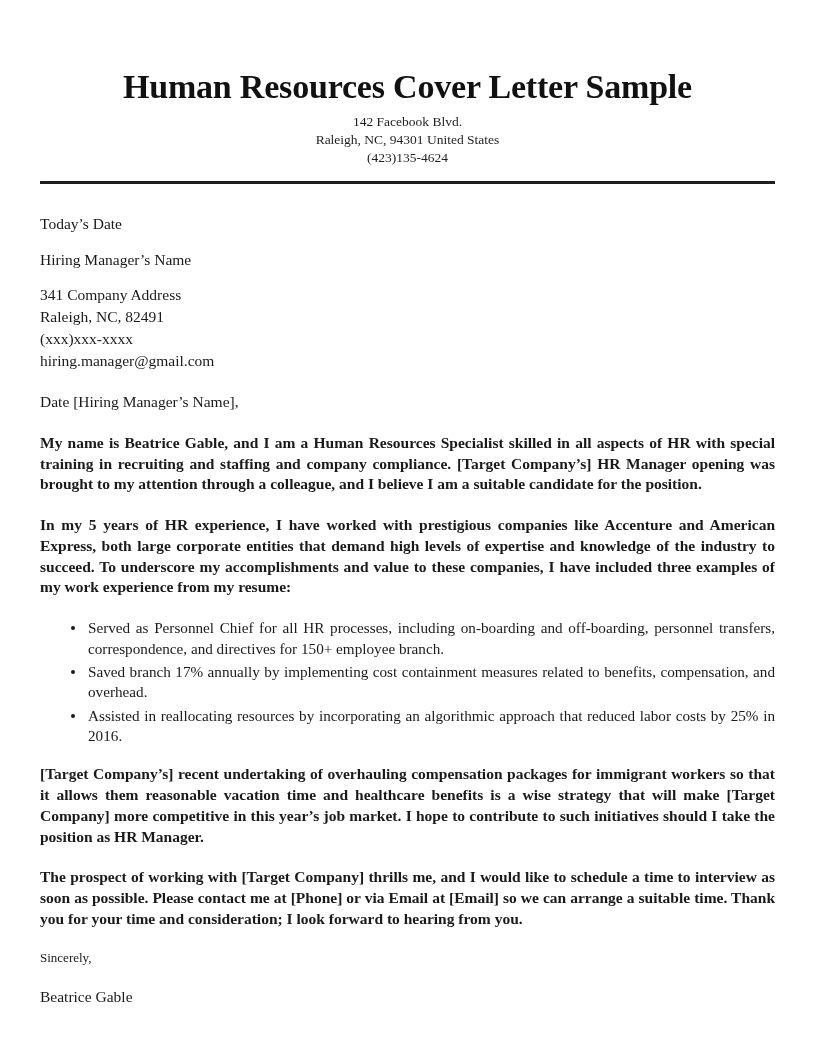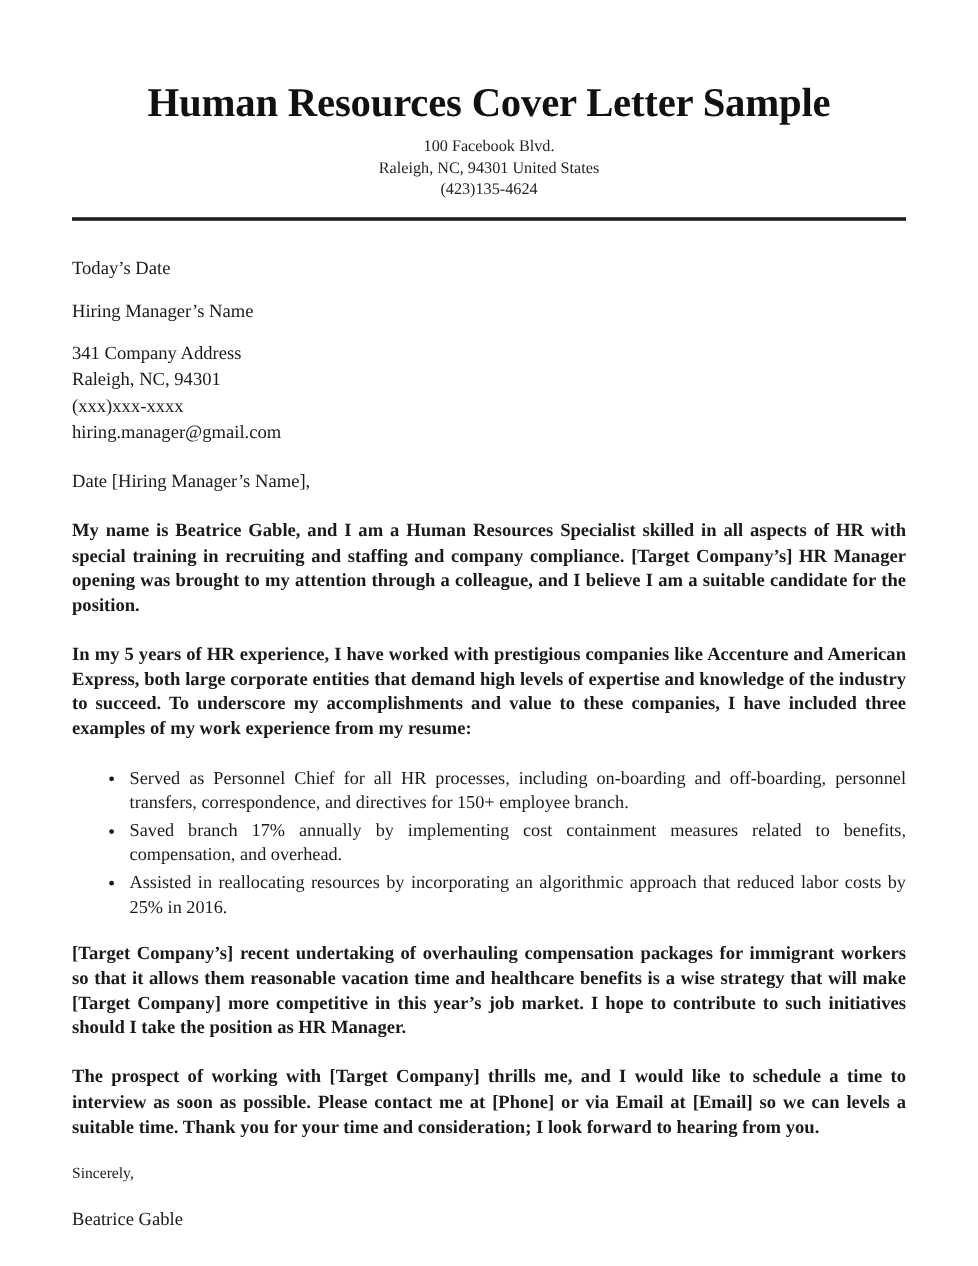--- a/index.html
+++ b/index.html
@@ -13,21 +13,21 @@
     font-family: "Liberation Serif", "DejaVu Serif", serif;
     color: #1a1a1a;
     -webkit-font-smoothing: antialiased;
   }
   .page {
     position: relative;
     width: 815px;
     height: 1055px;
     background: #ffffff;
     box-sizing: border-box;
-    padding: 0 60px;
+    padding: 0 40px;
   }
   .letterhead {
     padding-top: 68px;
     text-align: center;
   }
   .doc-title {
     font-size: 34px;
     font-weight: bold;
     letter-spacing: -0.2px;
     line-height: 1.1;
@@ -109,51 +109,51 @@
     margin: 0;
   }
 </style>
 </head>
 <body>
 
 <div class="page">
 
   <div class="letterhead">
     <h1 class="doc-title">Human Resources Cover Letter Sample</h1>
-    <p class="contact-line">100 Facebook Blvd.</p>
+    <p class="contact-line">142 Facebook Blvd.</p>
     <p class="contact-line">Raleigh, NC, 94301 United States</p>
     <p class="contact-line">(423)135-4624</p>
   </div>
 
   <div class="rule"></div>
 
   <div class="body-area">
 
     <div class="addr-block">
       <p class="addr-line spaced">Today’s Date</p>
       <p class="addr-line spaced">Hiring Manager’s Name</p>
       <div class="addr-group">
         <p class="addr-line">341 Company Address</p>
-        <p class="addr-line">Raleigh, NC, 94301</p>
+        <p class="addr-line">Raleigh, NC, 82491</p>
         <p class="addr-line">(xxx)xxx-xxxx</p>
         <p class="addr-line">hiring.manager@gmail.com</p>
       </div>
     </div>
 
     <p class="salutation">Date [Hiring Manager’s Name],</p>
 
     <p class="para">My name is Beatrice Gable, and I am a Human Resources Specialist skilled in all aspects of HR with special training in recruiting and staffing and company compliance. [Target Company’s] HR Manager opening was brought to my attention through a colleague, and I believe I am a suitable candidate for the position.</p>
     <p class="para">In my 5 years of HR experience, I have worked with prestigious companies like Accenture and American Express, both large corporate entities that demand high levels of expertise and knowledge of the industry to succeed. To underscore my accomplishments and value to these companies, I have included three examples of my work experience from my resume:</p>
 
     <ul class="bullets">
       <li>Served as Personnel Chief for all HR processes, including on-boarding and off-boarding, personnel transfers, correspondence, and directives for 150+ employee branch.</li>
       <li>Saved branch 17% annually by implementing cost containment measures related to benefits, compensation, and overhead.</li>
       <li>Assisted in reallocating resources by incorporating an algorithmic approach that reduced labor costs by 25% in 2016.</li>
     </ul>
 
     <p class="para">[Target Company’s] recent undertaking of overhauling compensation packages for immigrant workers so that it allows them reasonable vacation time and healthcare benefits is a wise strategy that will make [Target Company] more competitive in this year’s job market. I hope to contribute to such initiatives should I take the position as HR Manager.</p>
-    <p class="para">The prospect of working with [Target Company] thrills me, and I would like to schedule a time to interview as soon as possible. Please contact me at [Phone] or via Email at [Email] so we can levels a suitable time. Thank you for your time and consideration; I look forward to hearing from you.</p>
+    <p class="para">The prospect of working with [Target Company] thrills me, and I would like to schedule a time to interview as soon as possible. Please contact me at [Phone] or via Email at [Email] so we can arrange a suitable time. Thank you for your time and consideration; I look forward to hearing from you.</p>
 
     <p class="closing">Sincerely,</p>
     <p class="signature">Beatrice Gable</p>
 
   </div>
 </div>
 
 </body></html>

